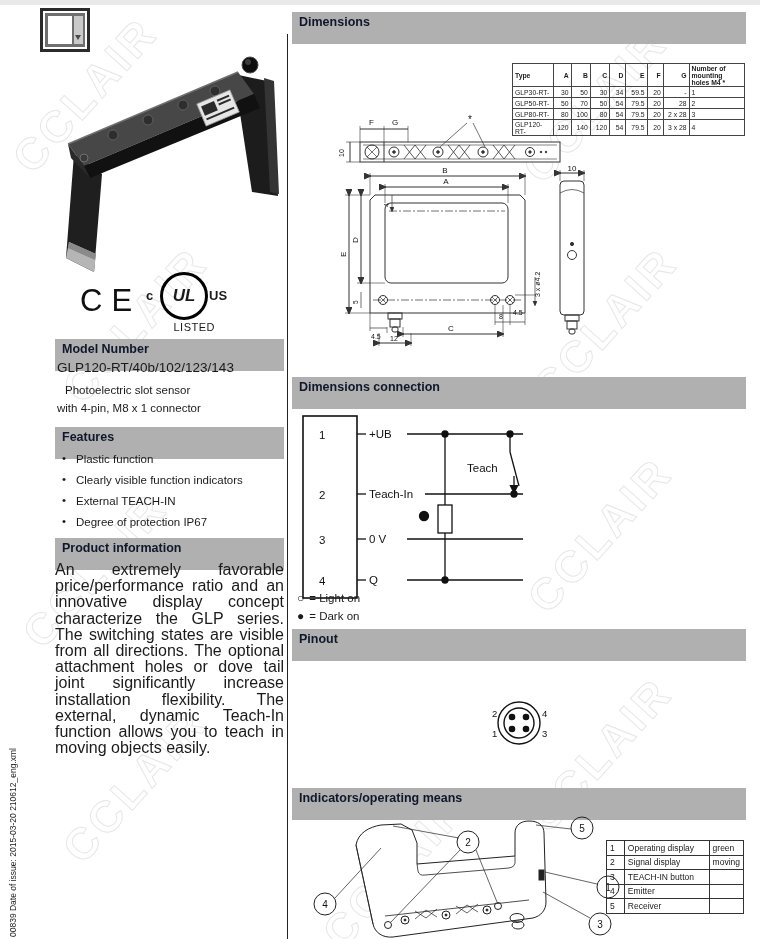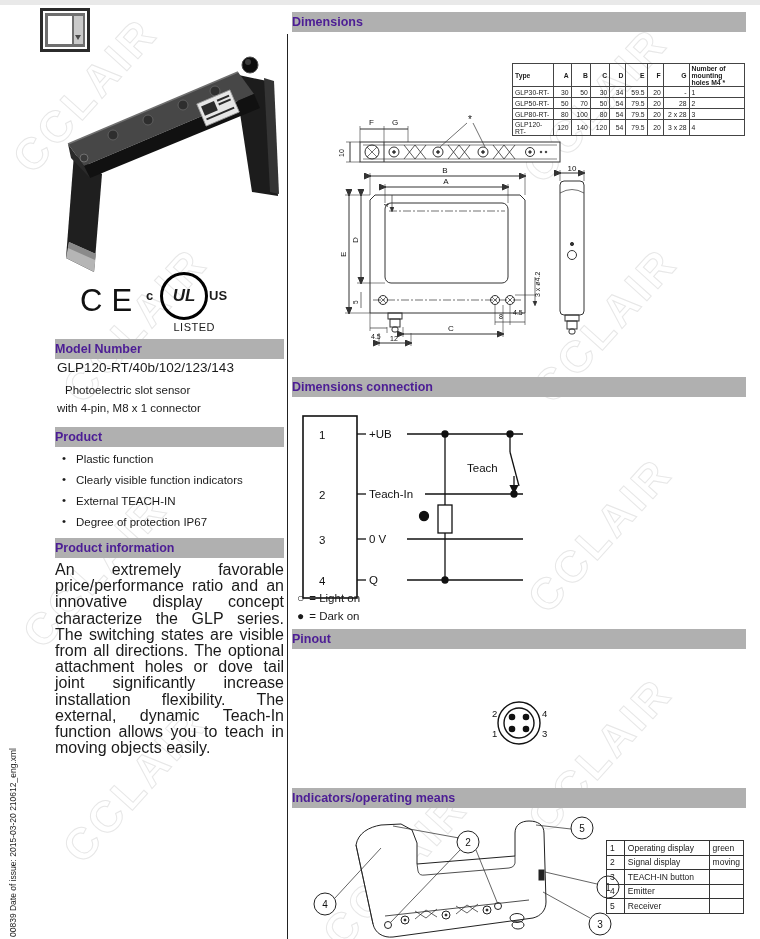--- a/index.html
+++ b/index.html
@@ -12,22 +12,22 @@
   .topstrip{left:0;top:0;width:760px;height:5px;background:#e9e9e9;}
   .divider{left:287px;top:34px;width:1px;height:905px;background:#222;}
   
   .wm{
     font-weight:bold;font-size:44px;letter-spacing:4px;
     color:transparent;-webkit-text-stroke:1px #e7e7e7;
     transform:rotate(-48deg);pointer-events:none;user-select:none;
   }
   
   .bar{
-    background:#b0b0b0;height:20px;line-height:20px;
-    font-weight:bold;font-size:12.5px;color:#4c1d95;
+    background:#b0b0b0;height:32px;line-height:20px;
+    font-weight:bold;font-size:12.5px;color:#0f172a;padding-left:7px;
     box-sizing:border-box;
   }
   .bar-left{width:229px;}
   .bar-right{width:454px;}
   
   .modelno{font-weight:normal;font-size:13.5px;}
   .desc{font-size:11.5px;}
   ul.features{list-style:none;margin:0;padding:0;font-size:11.5px;}
   ul.features li{padding-left:16px;position:relative;margin-bottom:9px;}
   ul.features li::before{content:"•";position:absolute;left:2px;top:-1px;}
@@ -132,21 +132,21 @@
   <div class="ul-c">c</div>
   <div class="ul-us">US</div>
   <div class="ul-listed">LISTED</div>
 </div>
 
 <div class="abs bar bar-left" style="left:55px;top:339px">Model Number</div>
 <div class="abs modelno" style="left:57px;top:360px">GLP120-RT/40b/102/123/143</div>
 <div class="abs desc" style="left:65px;top:384px">Photoelectric slot sensor</div>
 <div class="abs desc" style="left:57px;top:402px">with 4-pin, M8 x 1 connector</div>
 
-<div class="abs bar bar-left" style="left:55px;top:427px">Product</div>
+<div class="abs bar bar-left" style="left:55px;top:427px">Features</div>
 <ul class="abs features" style="left:60px;top:453px">
   <li>Plastic function</li>
   <li>Clearly visible function indicators</li>
   <li>External TEACH-IN</li>
   <li>Degree of protection IP67</li>
 </ul>
 
 <div class="abs bar bar-left" style="left:55px;top:538px">Product information</div>
 <div class="abs prodinfo" style="left:55px;top:562px">An extremely favorable price/performance ratio and an innovative display concept characterize the GLP series. The switching states are visible from all directions. The optional attachment holes or dove tail joint significantly increase installation flexibility. The external, dynamic Teach-In function allows you to teach in moving objects easily.</div>
 

